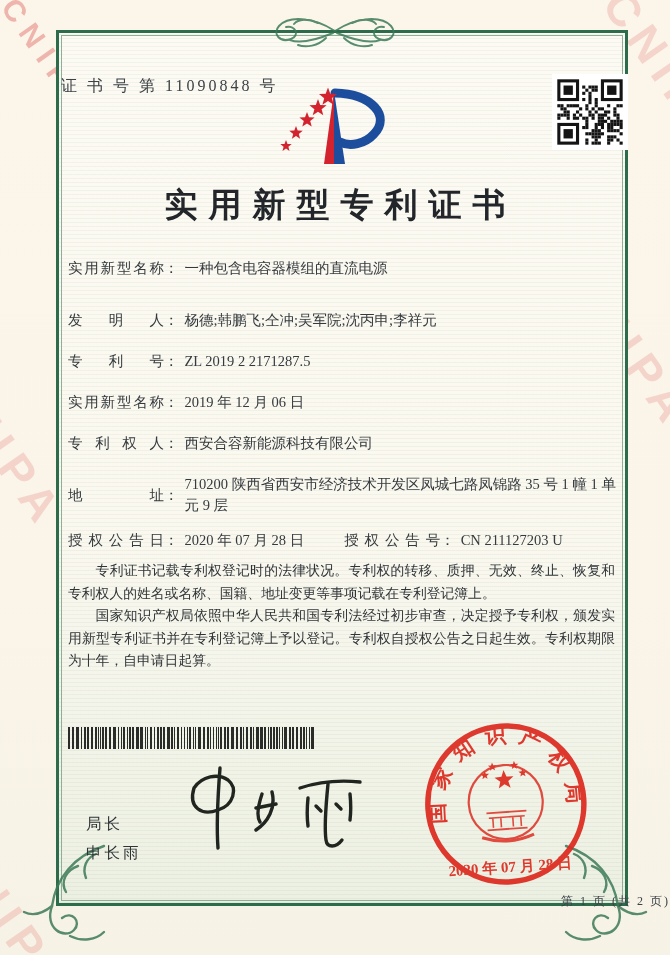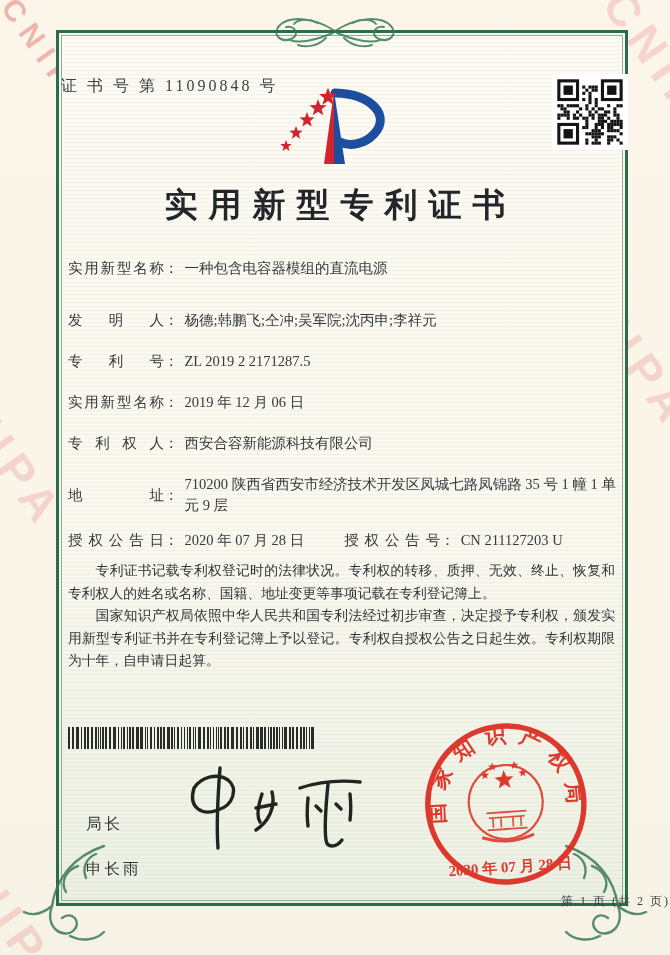--- a/index.html
+++ b/index.html
@@ -54,21 +54,21 @@
   
   .paras{
     position:absolute;left:68px;top:560px;width:547px;
     font-size:13.8px;line-height:22.6px;text-align:justify;color:#2f3437;
   }
   .paras p{margin:0;text-indent:2em;}
   
   .barcode{position:absolute;left:68px;top:727px;line-height:0;}
   
   .officer{position:absolute;left:86px;top:816px;font-size:15.5px;letter-spacing:3px;color:#2e3336;line-height:1;}
-  .officer div+div{margin-top:31px;font-family:Liberation Mono, monospace;}
+  .officer div+div{margin-top:13px;}
   .signature{position:absolute;left:158px;top:760px;pointer-events:none;}
   
   .seal{position:absolute;left:416px;top:716px;transform:rotate(-4deg);opacity:0.93;}
   
   .footer{
     position:absolute;left:0;top:893px;width:100%;text-align:right;
     font-size:12px;letter-spacing:2px;color:#3c4246;
   }
   .flourish{position:absolute;pointer-events:none;}
 </style>

